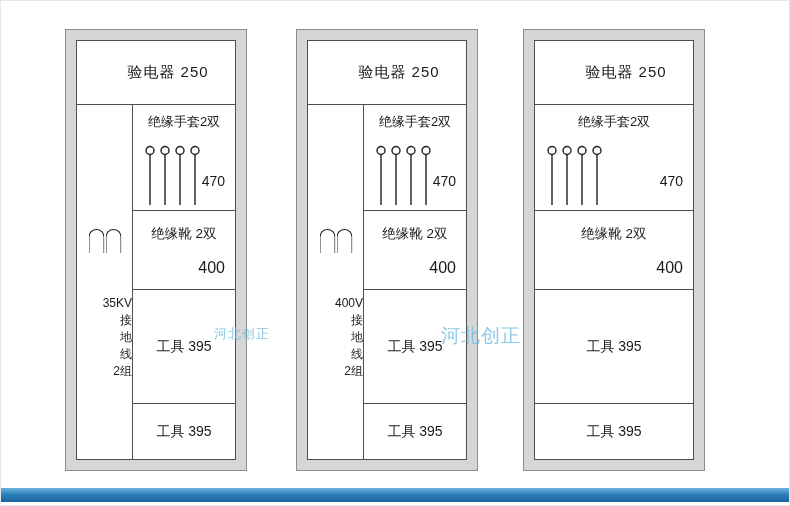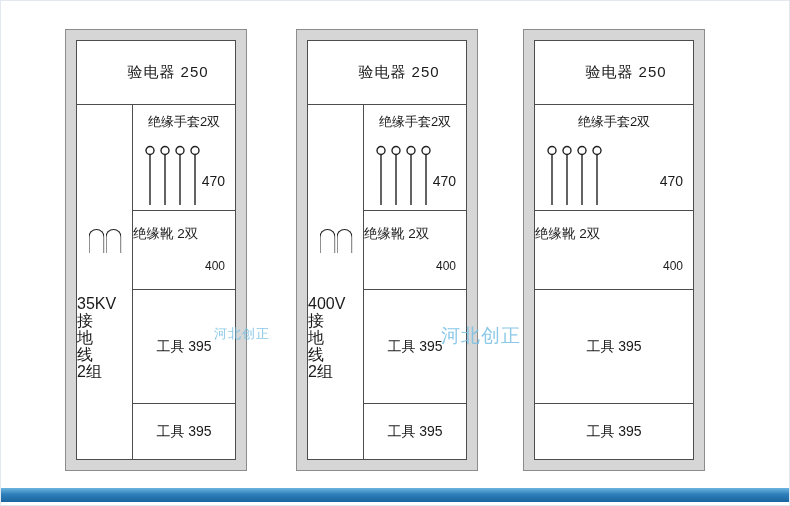--- a/index.html
+++ b/index.html
@@ -59,22 +59,22 @@
     display:flex; gap:1px;
   }
   .arch {
     width:16px; height:24px;
     border:1.5px solid #222; border-bottom:none;
     border-radius:9px 9px 0 0;
     box-sizing:border-box;
   }
   .left-label {
     position:absolute; top:190px; left:0; right:0;
-    text-align:left;
-    font-size:16px; line-height:17px;
+    text-align:right;
+    font-size:12px; line-height:17px;
     white-space:pre-line;
   }
 
   .right-col { flex:1; display:flex; flex-direction:column; min-width:0; }
   .sec { border-bottom:1px solid #4d4d4d; position:relative; box-sizing:border-box; }
   .sec:last-child { border-bottom:none; }
   .sec-gloves { height:106px; flex:none; }
   .sec-boots  { height:79px;  flex:none; }
   .sec-tools1 { flex:1; display:flex; align-items:center; justify-content:center; font-size:14px; }
   .sec-tools2 { height:55px; flex:none; display:flex; align-items:center; justify-content:center; font-size:14px; }
@@ -85,25 +85,25 @@
   }
   .gloves-value {
     position:absolute; top:28px; right:10px;
     font-size:14px;
     margin-top:40px;
   }
   .pins { position:absolute; left:12px; top:40px; }
 
   .boots-title {
     position:absolute; top:14px; left:0; right:0;
-    text-align:left; font-size:13.5px;
+    text-align:center; font-size:13.5px;
   }
   .boots-value {
     position:absolute; top:48px; right:10px;
-    font-size:12px;
+    font-size:16px;
   }
 
   
   .watermark {
     position:absolute;
     color:rgba(120,192,228,0.85);
     letter-spacing:1px;
     pointer-events:none;
     z-index:5;
     white-space:nowrap;

